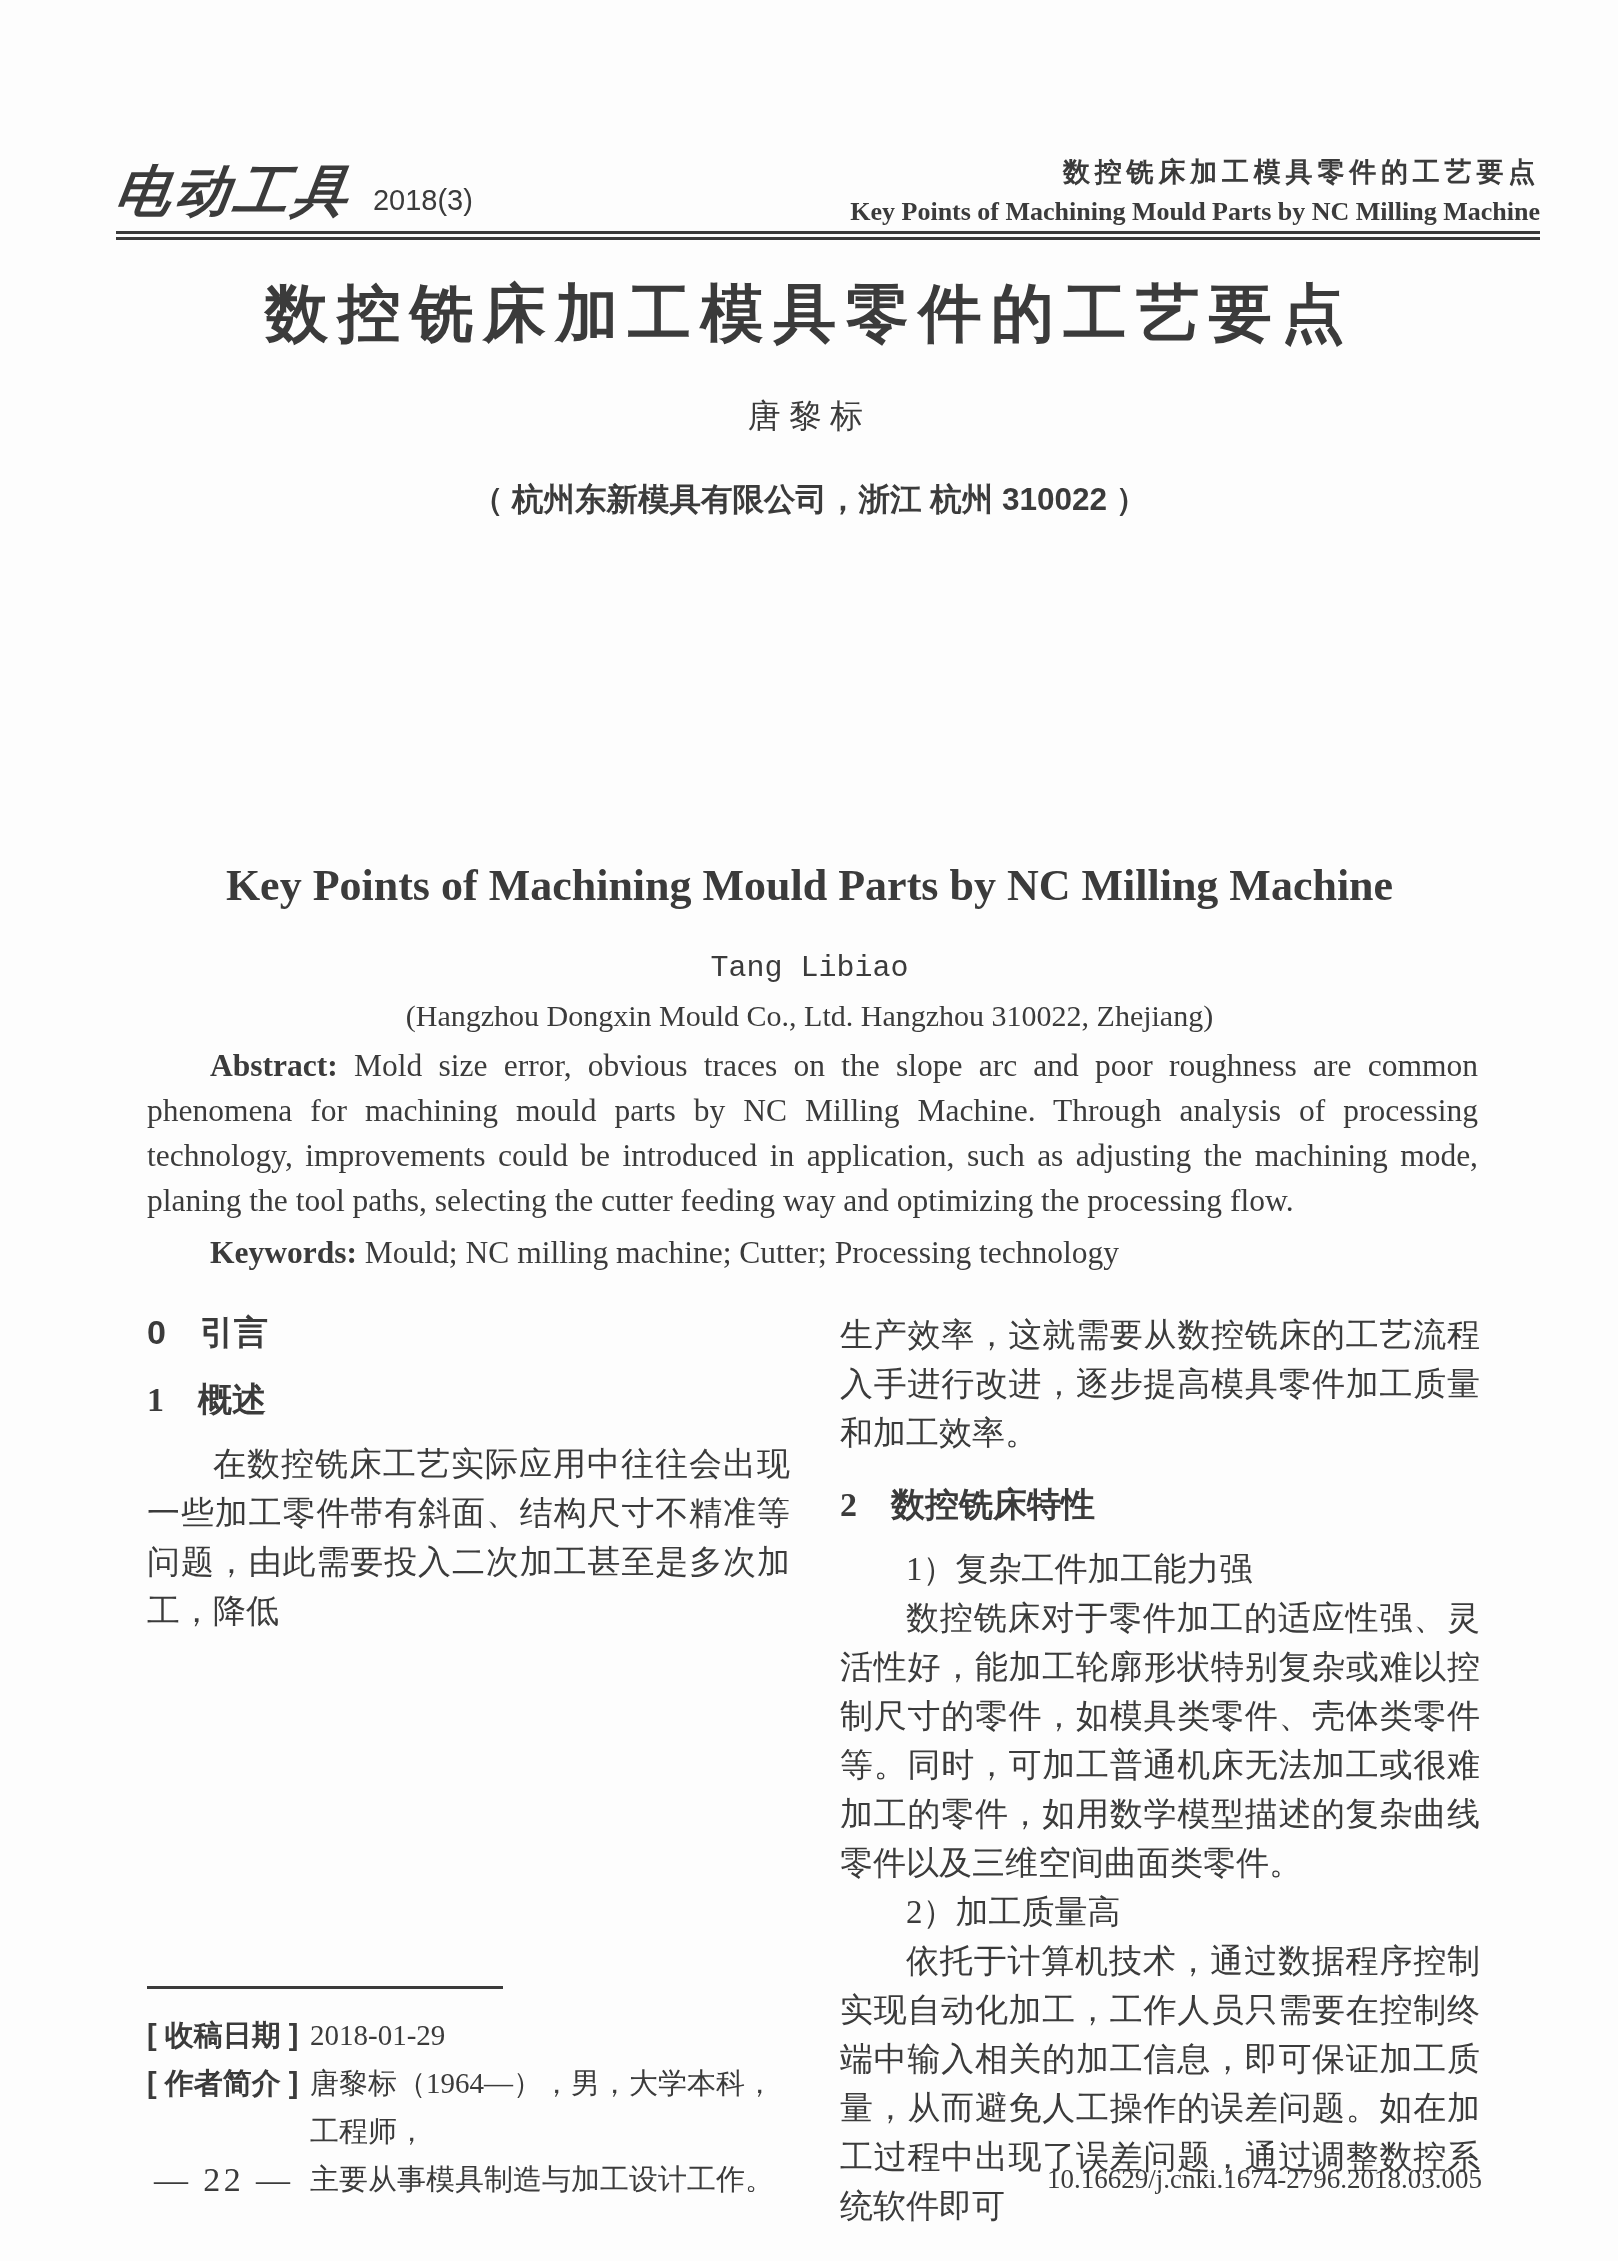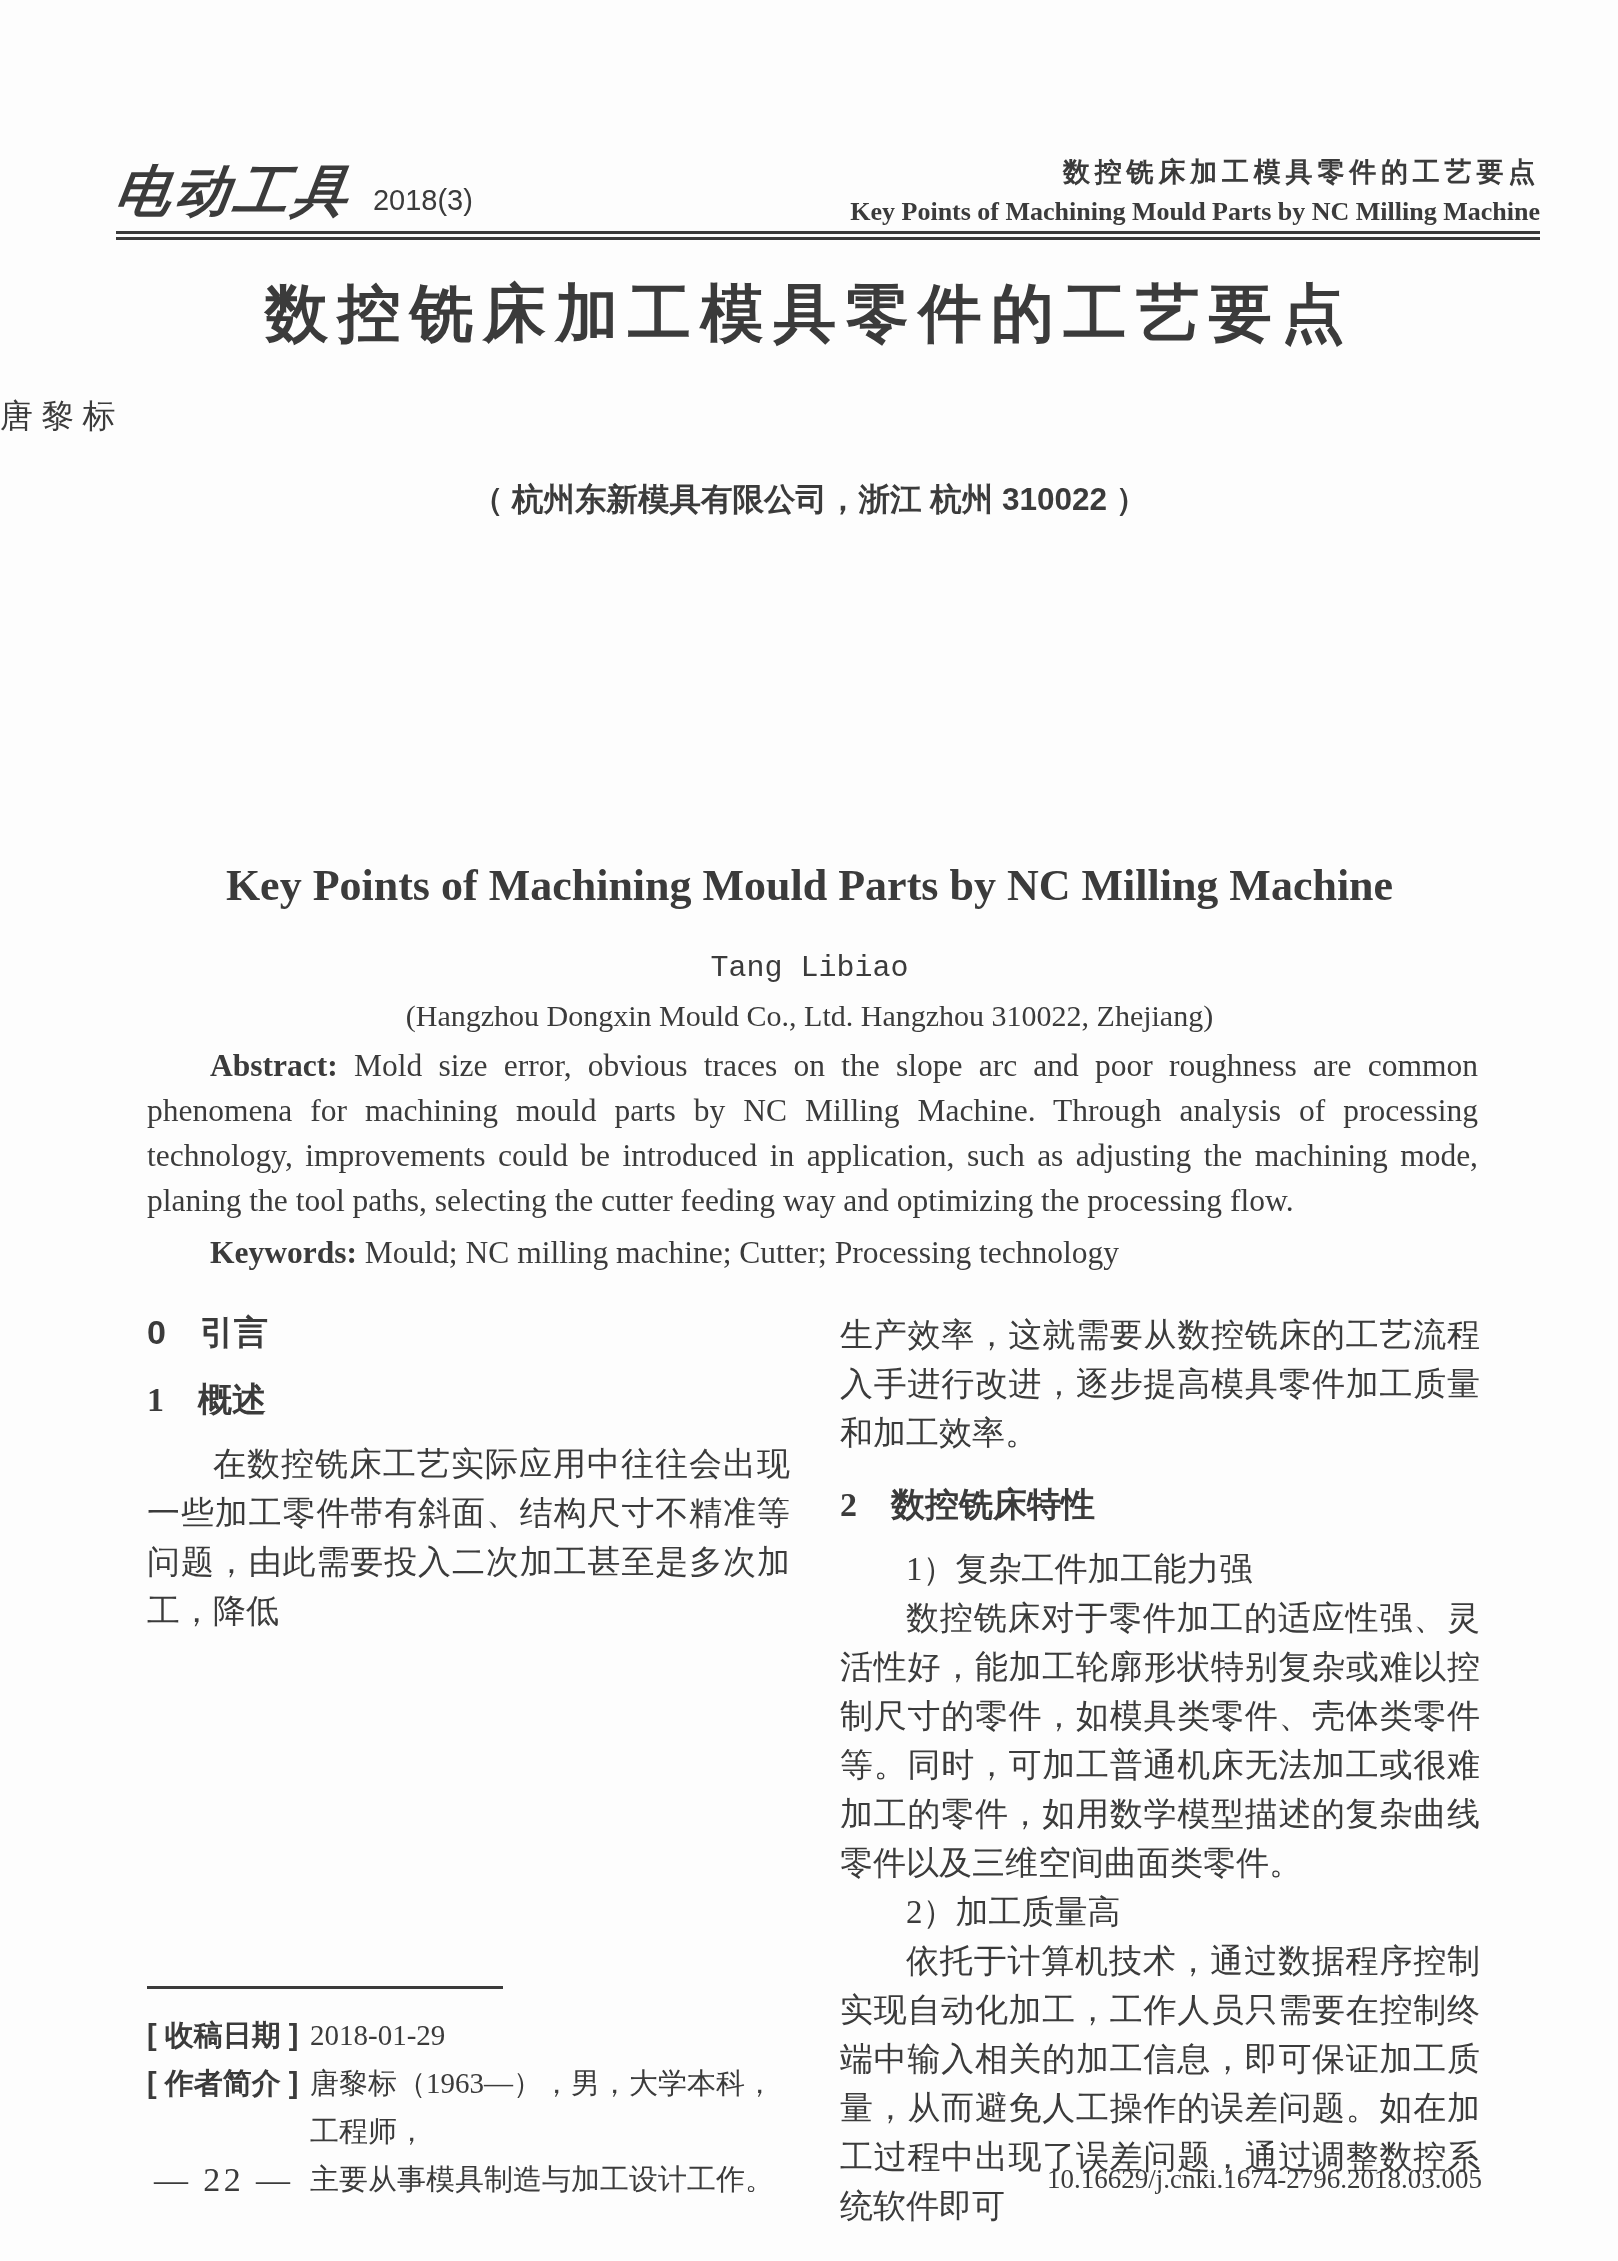--- a/index.html
+++ b/index.html
@@ -40,21 +40,21 @@
 
   
   .title-cn {
     position:absolute; top:271px; left:0; width:100%;
     text-align:center;
     font-family:"Liberation Serif", serif;
     font-weight:bold; font-size:63px; letter-spacing:9.6px;
   }
   .author-cn {
     position:absolute; top:394px; left:0; width:100%;
-    text-align:left; font-family:"Liberation Serif", serif;
+    text-align:center; font-family:"Liberation Serif", serif;
     font-size:33px; letter-spacing:8.2px;
   }
   .affil-cn {
     position:absolute; top:479px; left:0; width:100%;
     text-align:center; font-family:"Liberation Sans", sans-serif;
     font-weight:bold; font-size:31.5px;
   }
 
   
   .title-en {
@@ -173,21 +173,21 @@
 
   <div class="footnote">
     <div class="fn-rule"></div>
     <div class="fn-row">
       <span class="fn-label">[ 收稿日期 ]</span>
       <span class="fn-body">2018-01-29</span>
     </div>
     <div class="fn-row">
       <span class="fn-label">[ 作者简介 ]</span>
       <span class="fn-body">
-        <span>唐黎标（1963—），男，大学本科，工程师，</span><br>
+        <span>唐黎标（1964—），男，大学本科，工程师，</span><br>
         <span>主要从事模具制造与加工设计工作。</span>
       </span>
     </div>
   </div>
 
   <div class="page-number">— 22 —</div>
   <div class="doi">10.16629/j.cnki.1674-2796.2018.03.005</div>
 
 </div>
 

